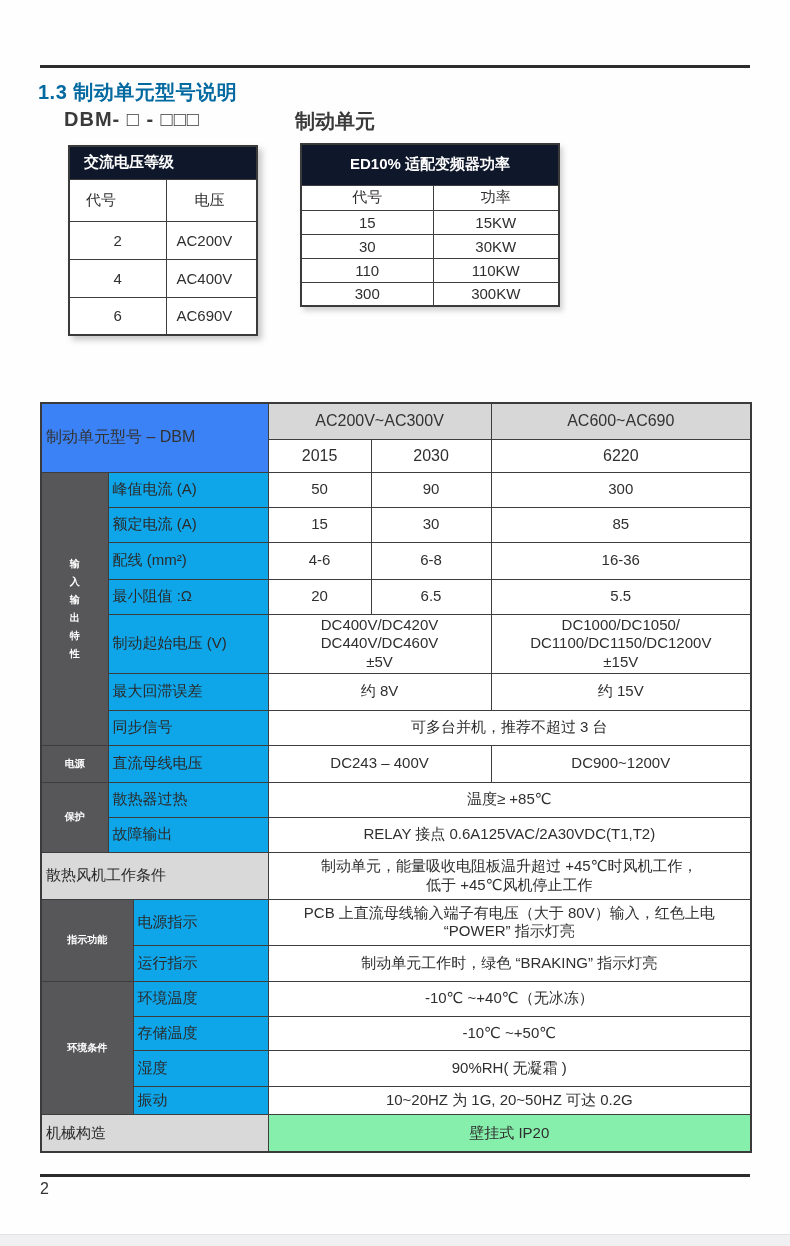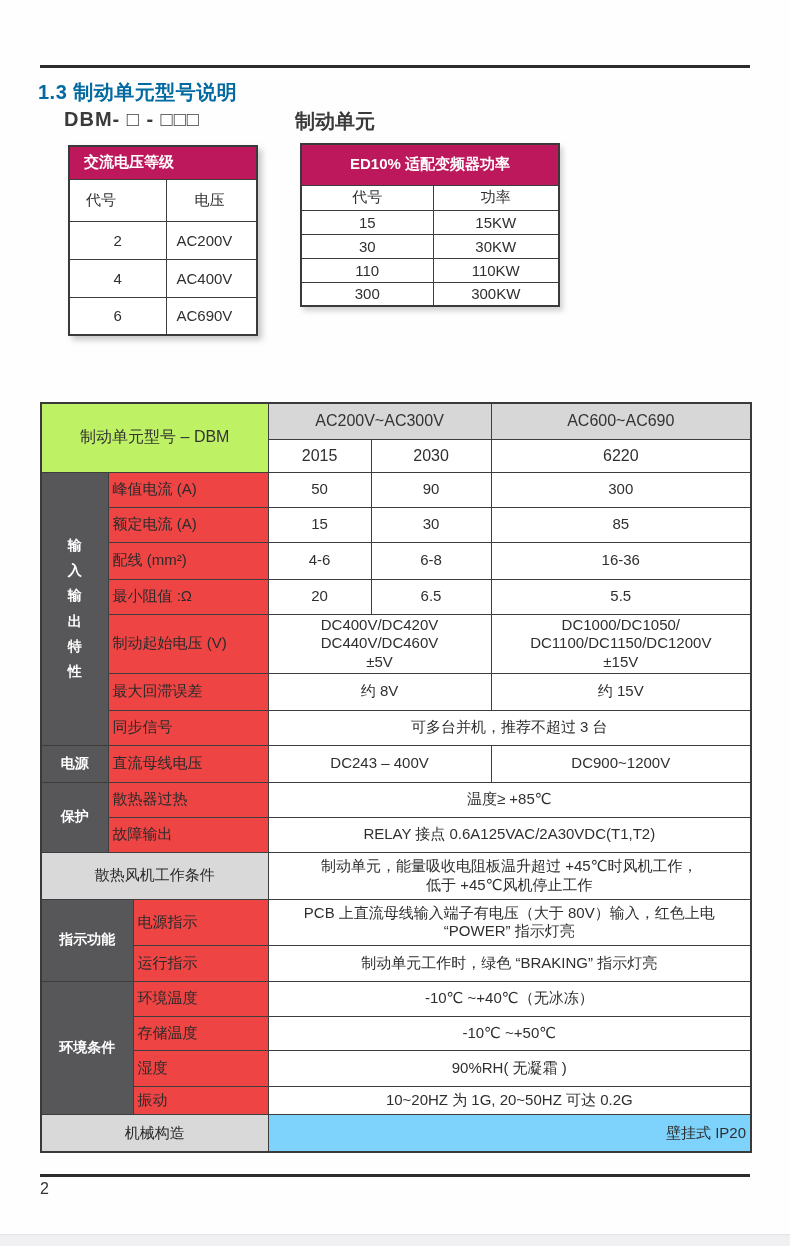--- a/index.html
+++ b/index.html
@@ -20,42 +20,42 @@
   .model-label { left:295px; }
 
   table { border-collapse:collapse; table-layout:fixed; }
   td { border:1px solid #3d3d3d; font-size:15px; color:#2f2f2f; overflow:hidden; }
 
   
   .vt { position:absolute; left:68px; top:145px; width:188px; border:2px solid #3a3a3a;
         box-shadow:4px 4px 6px rgba(100,100,100,.35); background:#fff; }
   .pt { position:absolute; left:300px; top:143px; width:258px; border:2px solid #3a3a3a;
         box-shadow:3px 4px 5px rgba(100,100,100,.28); background:#fff; }
-  .dark-hdr { background:#be185d; color:#ffffff; font-weight:bold;margin-top:48px; }
+  .dark-hdr { background:#0f172a; color:#ffffff; font-weight:bold;margin-top:48px; }
   .vt .dark-hdr { text-align:left; padding-left:14px; height:33px; }
   .pt .dark-hdr { text-align:center; height:41px; font-size:15px; }
   .vt td.code-h { text-align:left; padding-left:16px; height:42px; }
   .vt td.volt-h { text-align:left; padding-left:28px; }
   .vt td.code { text-align:center; height:38px; }
   .vt td.volt { text-align:left; padding-left:10px; }
   .pt td { text-align:center; height:24px; }
   .pt td.ph { height:25px; }
 
   
   .spec { position:absolute; left:40px; top:402px; width:710px; border:2px solid #3a3a3a; background:#fff; }
   .spec td { padding:1px 4px; }
   .spec .ghdr { background:#d7d7d7; text-align:center; font-size:16px; color:#333; }
-  .spec .tl-cell { background:#bef264; text-align:center; font-size:16px; color:#333; }
+  .spec .tl-cell { background:#3b82f6; font-size:16px; color:#333; }
   .spec .model { text-align:center; font-size:16px; }
-  .spec .grp { background:#57575a; color:#ffffff; font-weight:bold; text-align:center; padding:0; font-size:14px; }
+  .spec .grp { background:#57575a; color:#ffffff; font-weight:bold; text-align:center; padding:0; font-size:10px; }
   .vstack { width:1.1em; margin:0 auto; word-break:break-all; line-height:1.8; text-align:center; }
-  .spec .lbl { background:#ef4444; text-align:left; font-size:15px; color:#2b2b2b; }
-  .spec .lbl-span { background:#d9d9d9; text-align:center; font-size:15px; color:#2b2b2b; }
+  .spec .lbl { background:#0ea5e9; text-align:left; font-size:15px; color:#2b2b2b; }
+  .spec .lbl-span { background:#d9d9d9; text-align:left; font-size:15px; color:#2b2b2b; }
   .spec .val { text-align:center; white-space:pre-line; line-height:1.25; }
-  .spec .val-gray { background:#7dd3fc;text-align:right; }
+  .spec .val-gray { background:#86efac; }
 
   .page-num { position:absolute; left:40px; top:1180px; font-size:16px; color:#333; }
   .page-edge { position:absolute; left:0; top:1234px; width:790px; height:12px; background:#f0f0f2; border-top:1px solid #e3e3e6; }
 </style>
 </head>
 <body>
 
 <div class="canvas">
 
   <div class="rule rule-top"></div>

